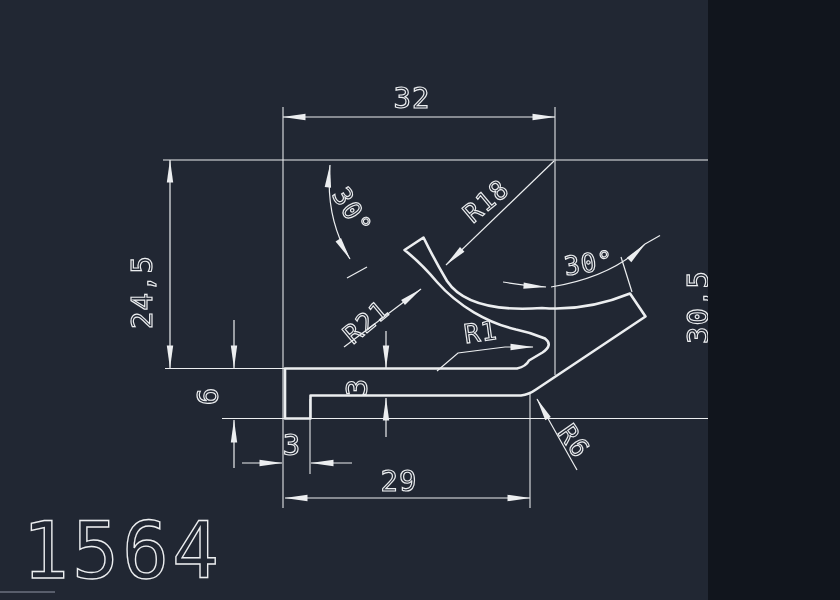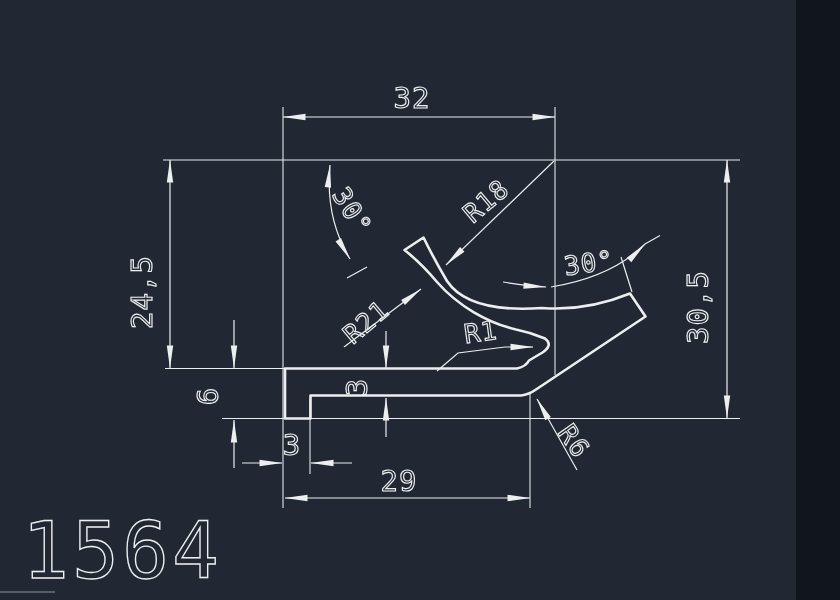--- a/index.html
+++ b/index.html
@@ -7,21 +7,21 @@
     --line-color:#eceef0;
     --faint-color:#6b7280;
   }
   html,body{margin:0;padding:0;}
   body{
     background:#11151d;
     font-family:"DejaVu Sans Mono", monospace;
   }
   .viewport{
     position:relative;
-    width:796px;height:600px;
+    width:708px;height:600px;
     background:var(--bg-color);
     overflow:hidden;
   }
   svg{display:block;color:var(--line-color);}
   .ext{stroke:currentColor;stroke-width:1.05;fill:none;}
   .dim{stroke:currentColor;stroke-width:1.2;fill:none;}
   .profile{stroke:currentColor;stroke-width:2.6;fill:none;stroke-linejoin:round;}
   .faint{stroke:var(--faint-color);stroke-width:1.4;fill:none;}
   text{
     fill:none;stroke:currentColor;stroke-width:1.15;

